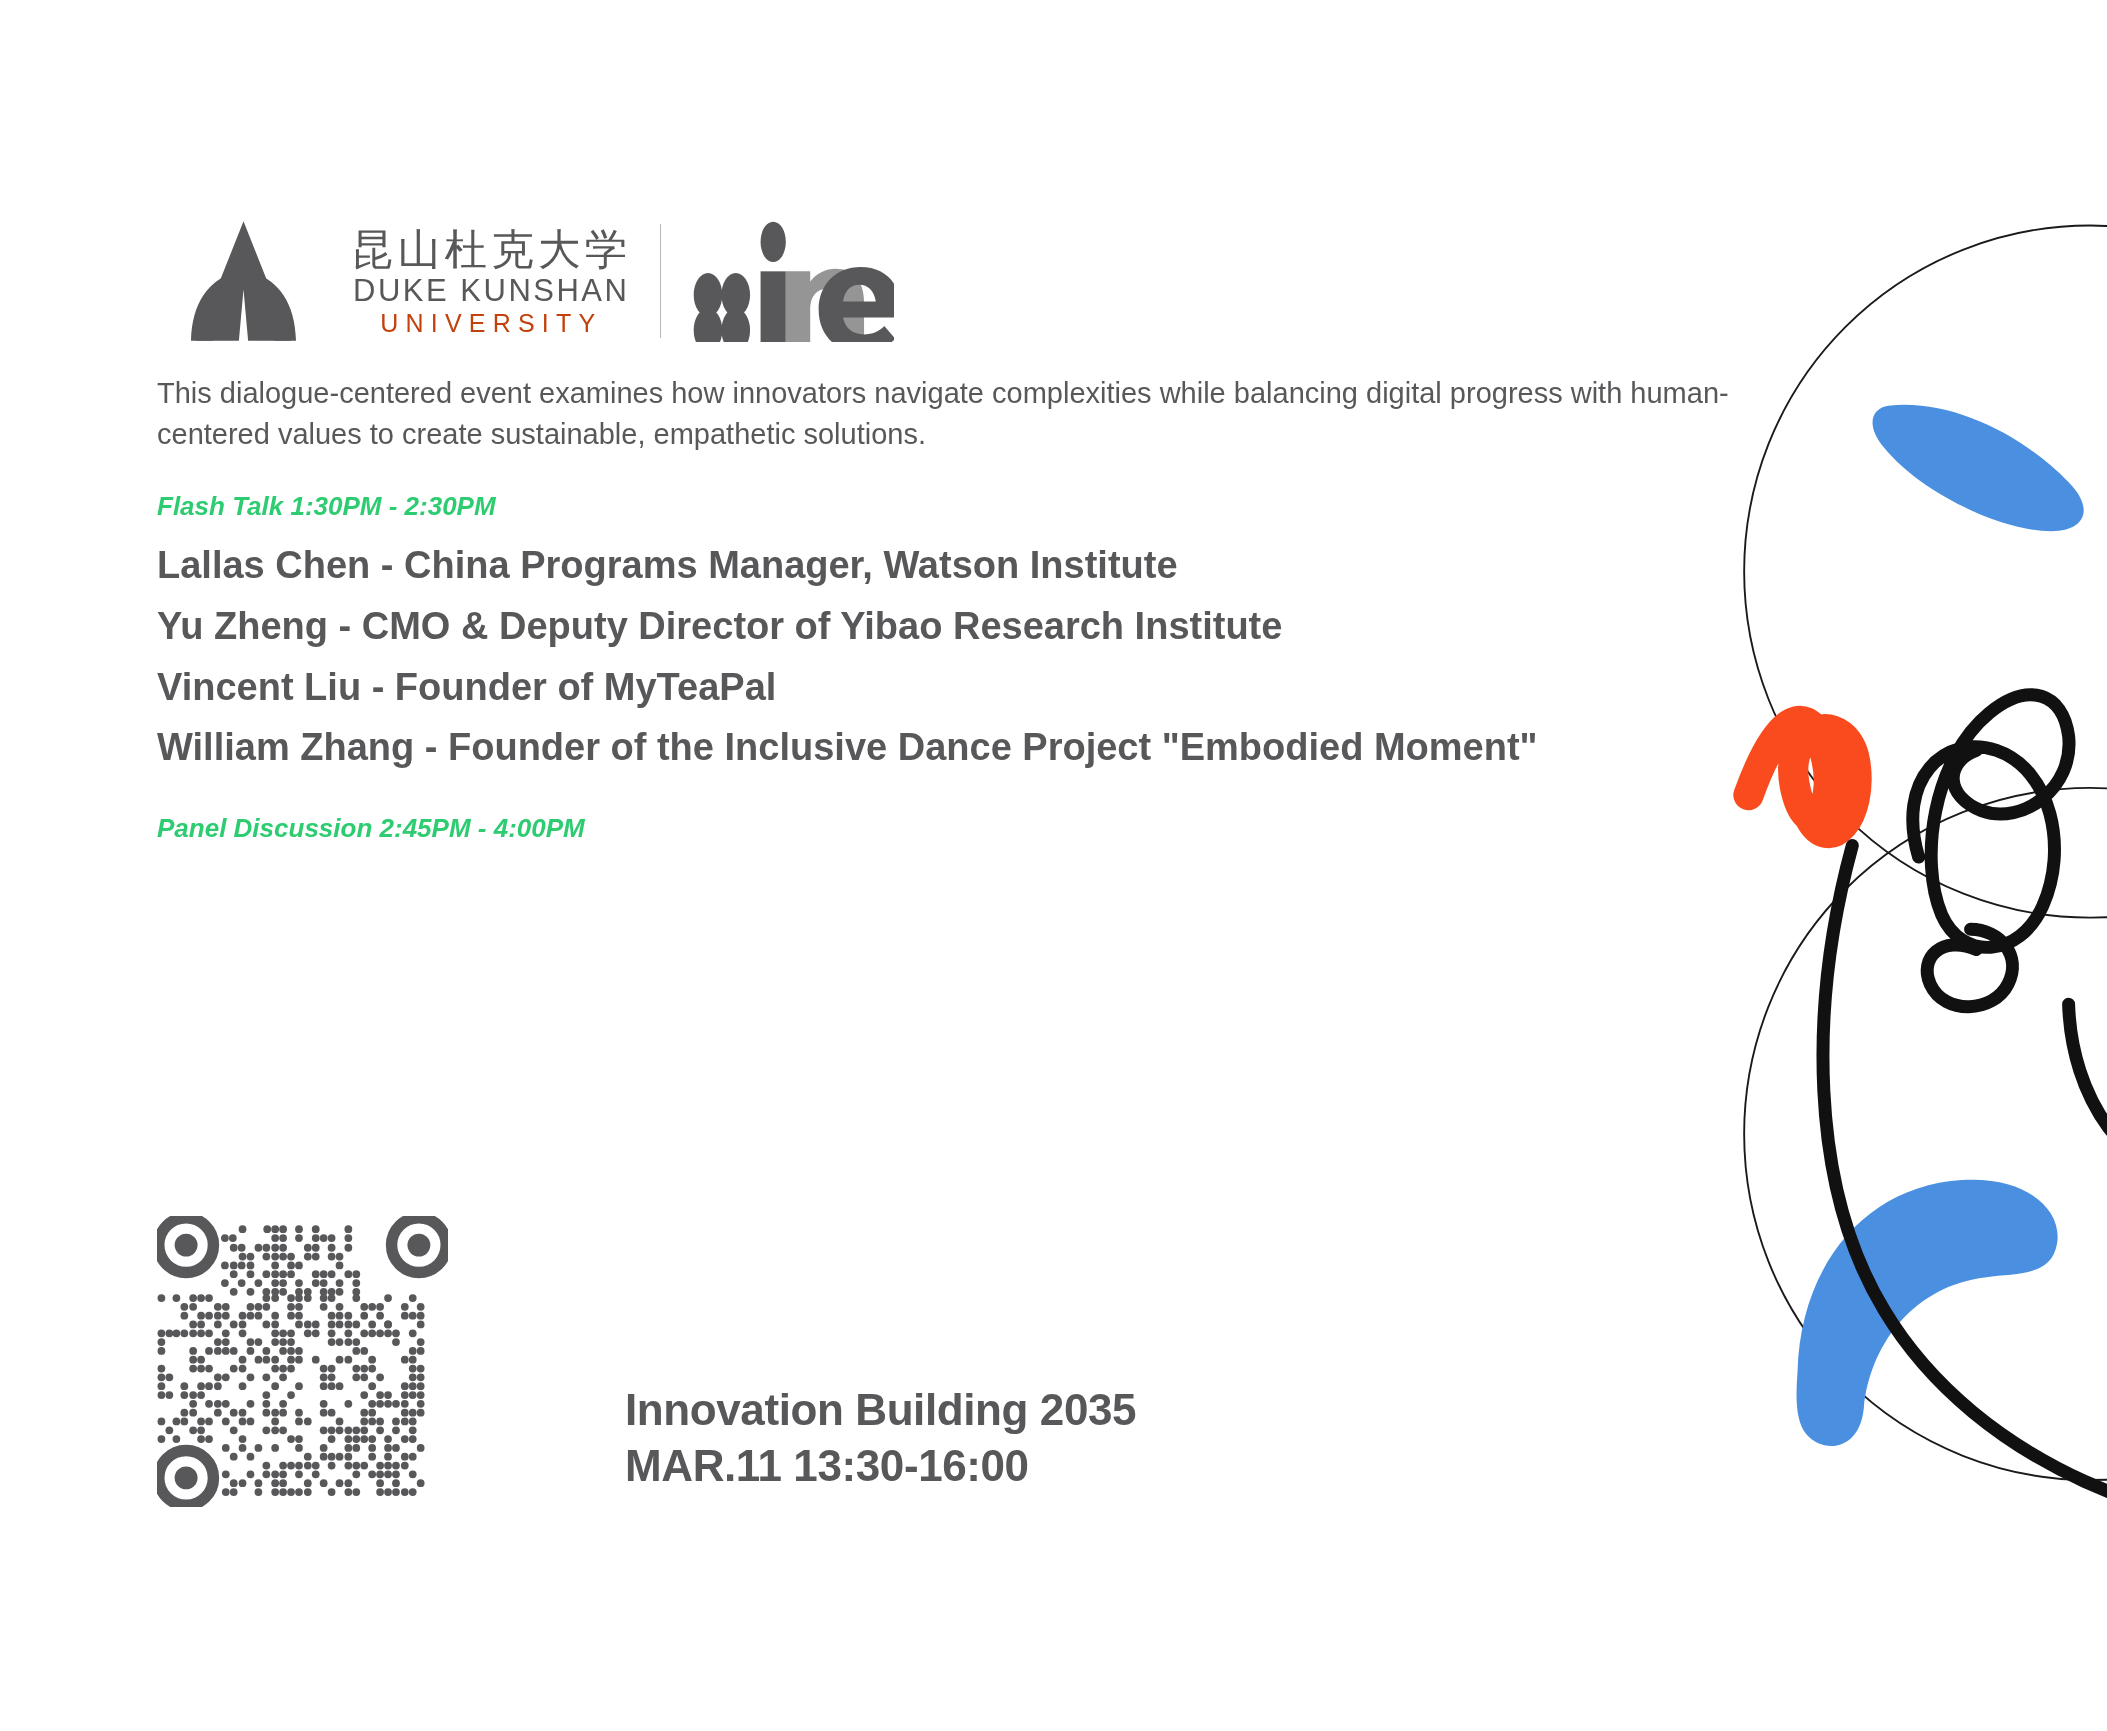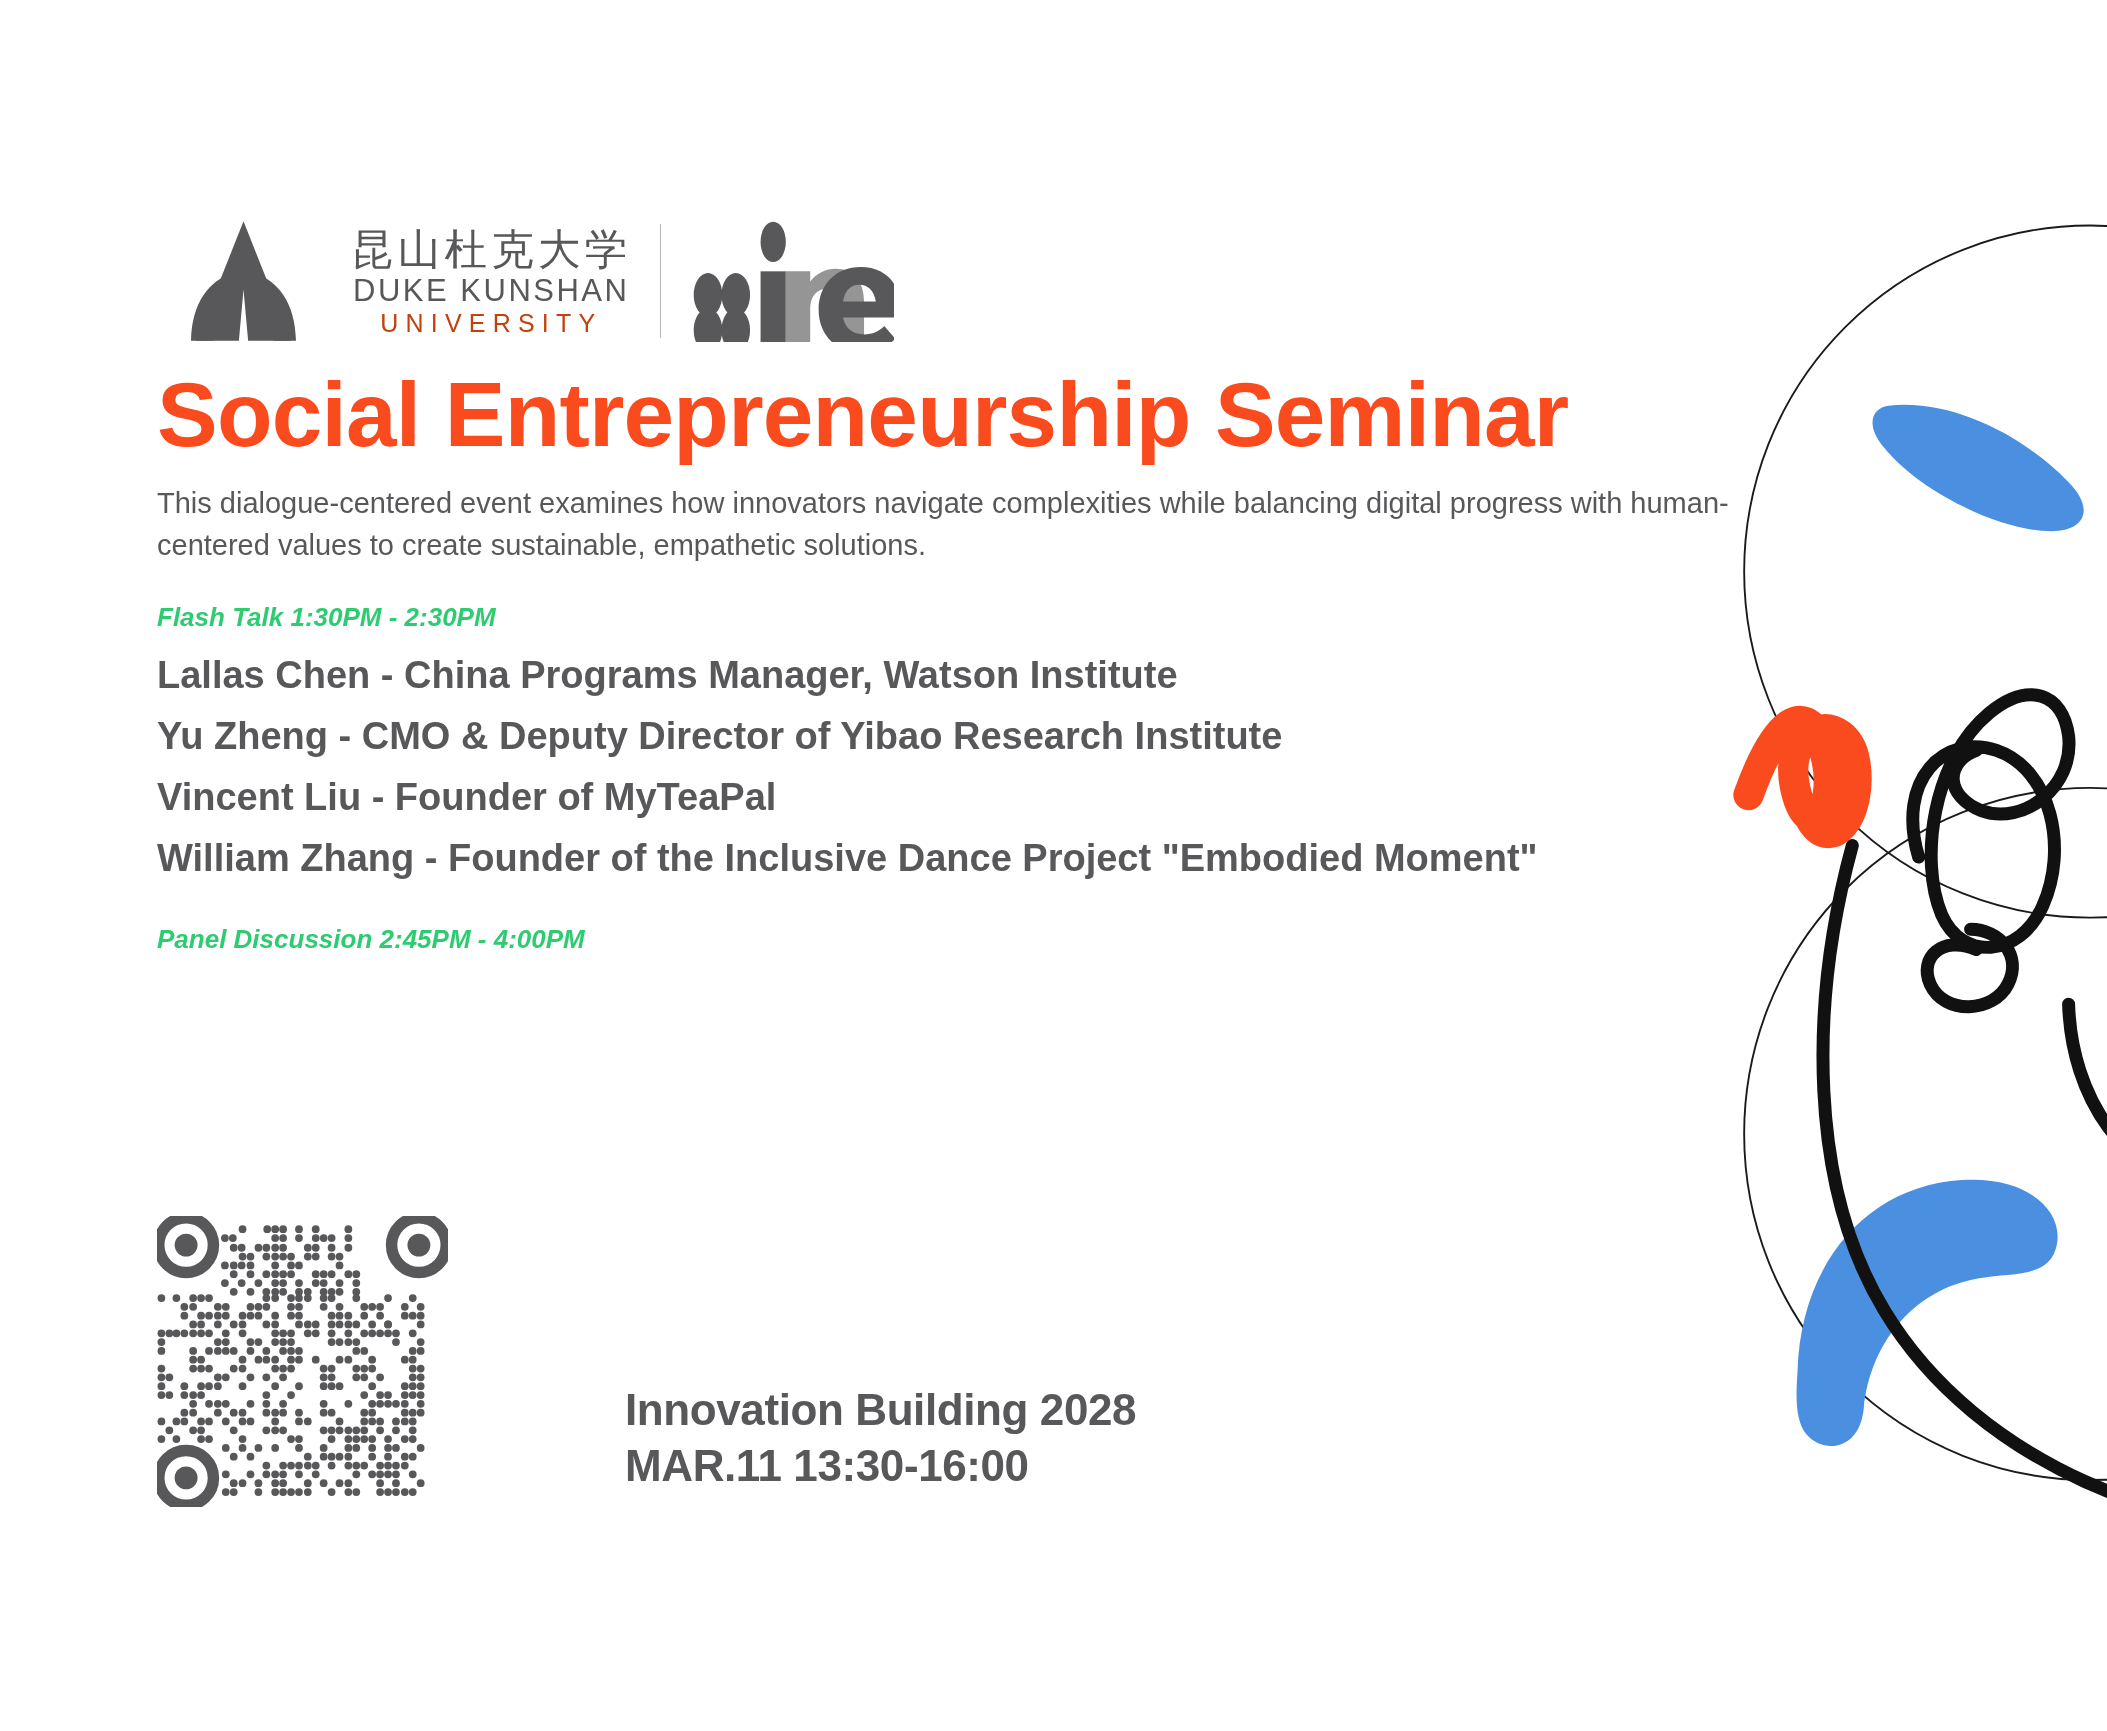--- a/index.html
+++ b/index.html
@@ -128,21 +128,20 @@
         </g>
         <g>
           <ellipse cx="193" cy="52" rx="30" ry="48" fill="#58585b"></ellipse>
           <rect x="163" y="122" width="60" height="192" fill="#58585b"></rect>
           <path d="M223 122 h58 v24 c16-20 38-30 60-30 44 0 68 30 68 80 v118 h-58 V204 c0-26-12-40-32-40-22 0-38 18-38 46 v104 h-58 Z" fill="#959595"></path>
           <path d="M483 232 h-124 c5 26 24 40 50 40 20 0 36-7 48-20 l26 30 c-20 22-46 33-78 33-62 0-104-40-104-102 0-60 42-101 100-101 58 0 96 40 96 100 0 7-1 14-2 20 Z M359 194 h78 c-4-26-19-40-39-40-21 0-35 14-39 40 Z" fill="#58585b"></path>
         </g>
       </svg>
     </div>
 
-    <div class="title">Social Entrepreneurship Seminar</div>
 
     <div class="desc">This dialogue-centered event examines how innovators navigate complexities while balancing digital progress with human-centered values to create sustainable, empathetic solutions.</div>
 
     <div class="sec-head">Flash Talk  1:30PM - 2:30PM</div>
     <div class="speaker first">Lallas Chen - China Programs Manager, Watson Institute</div>
     <div class="speaker">Yu Zheng - CMO &amp; Deputy Director of Yibao Research Institute</div>
     <div class="speaker">Vincent Liu - Founder of MyTeaPal</div>
     <div class="speaker">William Zhang - Founder of the Inclusive Dance Project "Embodied Moment"</div>
 
     <div class="sec-head panel">Panel Discussion 2:45PM - 4:00PM</div>
@@ -591,21 +590,21 @@
             <circle cx="290" cy="313" r="4.4"></circle>
           <circle cx="262" cy="123" r="4.4"></circle>
             <circle cx="271" cy="133" r="4.4"></circle>
             <circle cx="281" cy="163" r="4.4"></circle>
             <circle cx="299" cy="213" r="4.4"></circle>
         </g>
       </g>
       </svg>
 
       <div class="venue">
-        <div class="venue-line">Innovation Building 2028</div>
+        <div class="venue-line">Innovation Building 2035</div>
         <div class="venue-line">MAR.11 13:30-16:00</div>
       </div>
   </div>
 
   <div class="art">
     <svg viewBox="0 0 1000 1000">
       <defs>
         <clipPath id="none"></clipPath>
       </defs>
 

